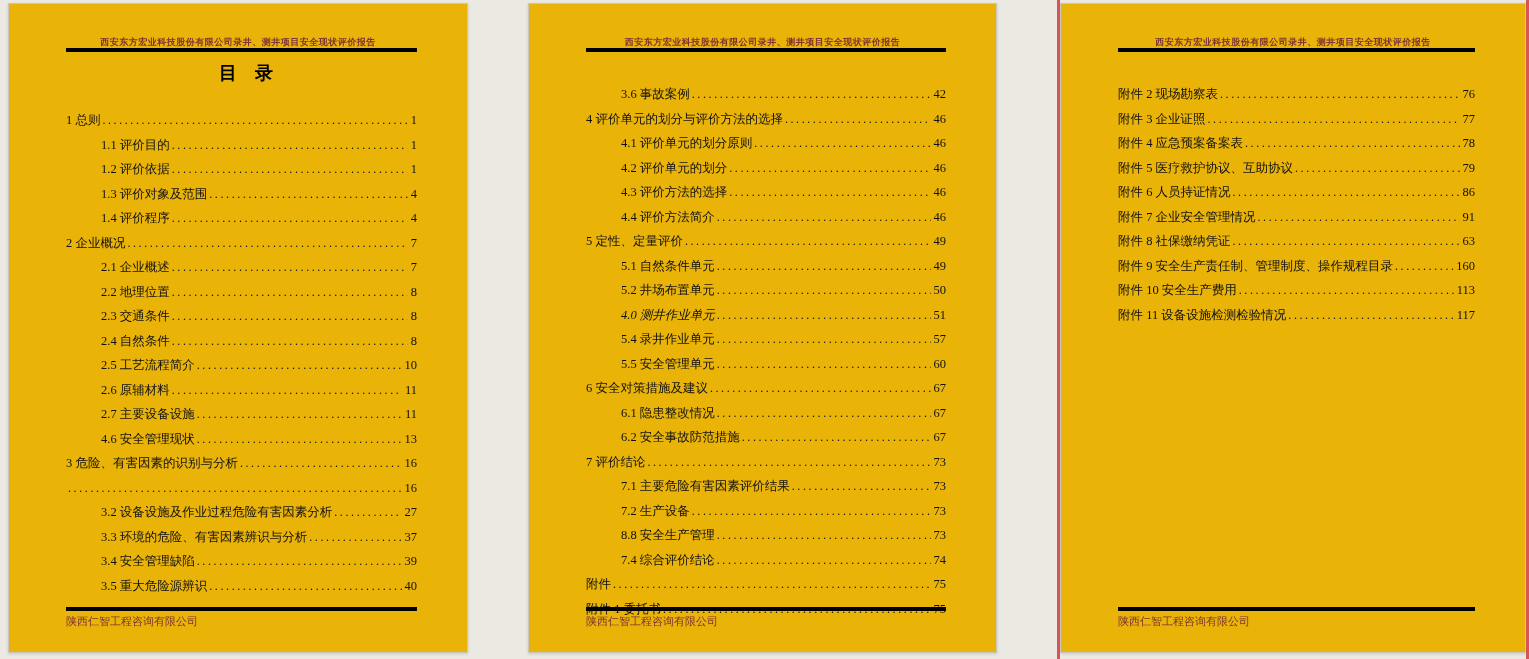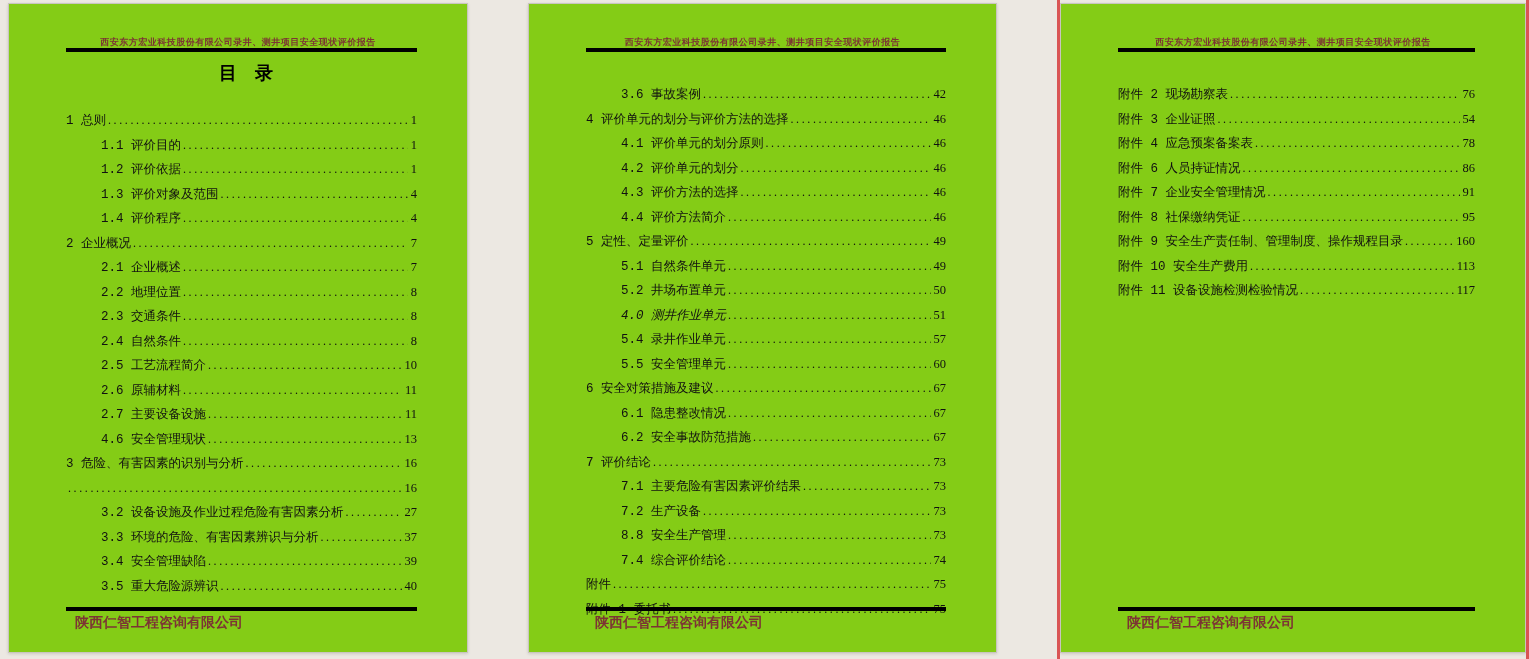--- a/index.html
+++ b/index.html
@@ -5,21 +5,21 @@
   html, body { margin: 0; padding: 0; }
   body {
     width: 1529px; height: 659px;
     background: #ece8e2;
     font-family: "Liberation Serif", "DejaVu Serif", serif;
     position: relative;
     overflow: hidden;
   }
   .page {
     position: absolute; top: 3px; height: 650px;
-    background: #84cc16;
+    background: #eab308;
     border: 1px solid #c9c5bf;
     box-shadow: 0 1px 3px rgba(0,0,0,0.14);
     box-sizing: border-box;
   }
   #page1 { left: 8px;    width: 460px; }
   #page2 { left: 528px;  width: 469px; }
   #page3 { left: 1060px; width: 466px; }
 
   .header-text {
     position: absolute; top: 32px; left: 0; right: 0;
@@ -42,21 +42,21 @@
     position: absolute; left: 57px; right: 50px;
   }
   .entries.first { top: 84px; }
   .entries.cont  { top: 58px; }
   .toc-row {
     display: flex;
     height: 24.5px; line-height: 24.5px;
     font-size: 12.5px; color: #111;
     align-items: baseline;
   }
-  .toc-row .label { white-space: nowrap; font-family: Liberation Mono, monospace; }
+  .toc-row .label { white-space: nowrap; }
   .toc-row.lvl1 .label { padding-left: 35px; }
   .toc-row.kai .label { font-style: italic; }
   .leader {
     flex: 1 1 auto;
     overflow: hidden;
     white-space: nowrap;
     margin: 0 3px 0 2px;
     min-width: 10px;
   }
   .leader::after {
@@ -64,22 +64,22 @@
     letter-spacing: 2.6px;
     font-size: 12px; color: #111;
   }
   .num { white-space: nowrap; margin-top: 20px; }
 
   .footer-rule {
     position: absolute; top: 603px; left: 57px; right: 50px;
     height: 4px; background: #000;
   }
   .footer-text {
-    position: absolute; top: 610px; left: 66px;
-    font-size: 14px; font-weight: bold;
+    position: absolute; top: 610px; left: 57px;
+    font-size: 11px; font-weight: normal;
     color: var(--maroon, #7c3434);
     white-space: nowrap;
   }
 
   .guide {
     position: absolute; top: 0; bottom: 0; width: 3px;
     background: var(--accent, #d95555);
     z-index: 5;
   }
   #guide-left  { left: 1057px; }
@@ -321,41 +321,46 @@
   <div class="header-rule"></div>
   <div class="entries cont">
       <div class="toc-row lvl0">
         <span class="label">附件 2 现场勘察表</span>
         <span class="leader"></span>
         <span class="num">76</span>
       </div>
       <div class="toc-row lvl0">
         <span class="label">附件 3 企业证照</span>
         <span class="leader"></span>
-        <span class="num">54</span>
+        <span class="num">77</span>
       </div>
       <div class="toc-row lvl0">
         <span class="label">附件 4 应急预案备案表</span>
         <span class="leader"></span>
         <span class="num">78</span>
       </div>
       <div class="toc-row lvl0">
+        <span class="label">附件 5 医疗救护协议、互助协议</span>
+        <span class="leader"></span>
+        <span class="num">79</span>
+      </div>
+      <div class="toc-row lvl0">
         <span class="label">附件 6 人员持证情况</span>
         <span class="leader"></span>
         <span class="num">86</span>
       </div>
       <div class="toc-row lvl0">
         <span class="label">附件 7 企业安全管理情况</span>
         <span class="leader"></span>
         <span class="num">91</span>
       </div>
       <div class="toc-row lvl0">
         <span class="label">附件 8 社保缴纳凭证</span>
         <span class="leader"></span>
-        <span class="num">95</span>
+        <span class="num">63</span>
       </div>
       <div class="toc-row lvl0">
         <span class="label">附件 9 安全生产责任制、管理制度、操作规程目录</span>
         <span class="leader"></span>
         <span class="num">160</span>
       </div>
       <div class="toc-row lvl0">
         <span class="label">附件 10 安全生产费用</span>
         <span class="leader"></span>
         <span class="num">113</span>

